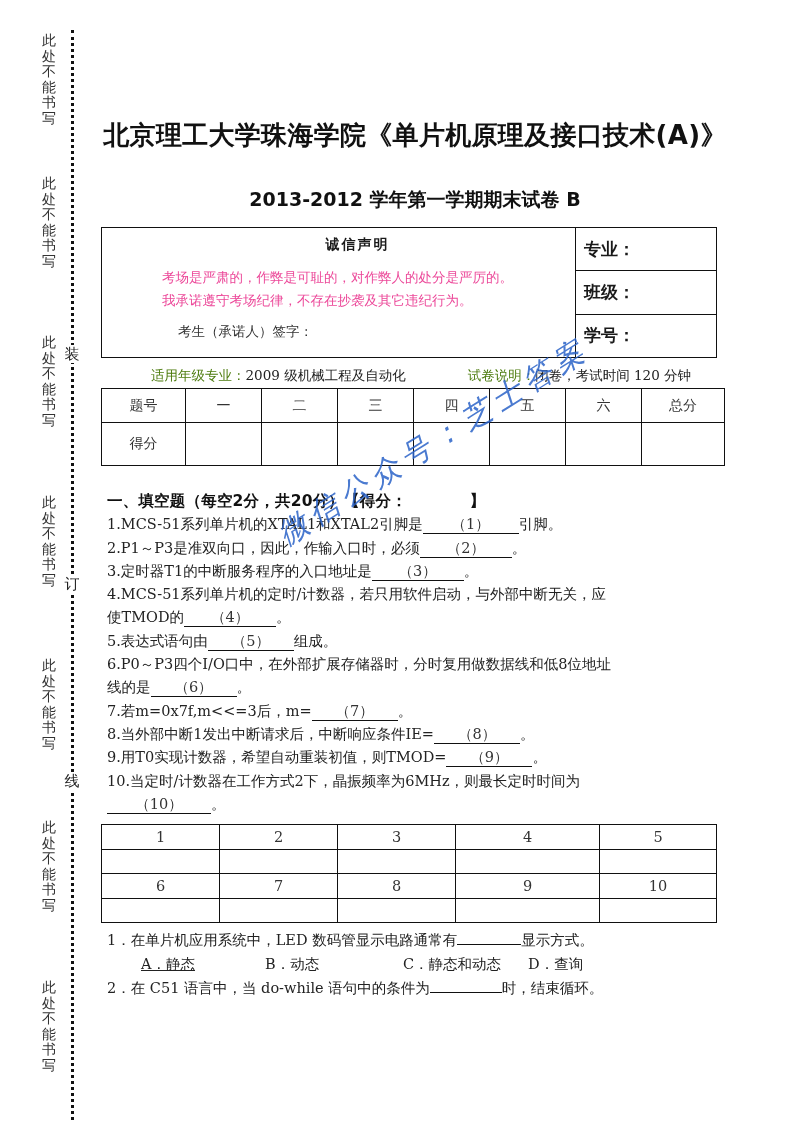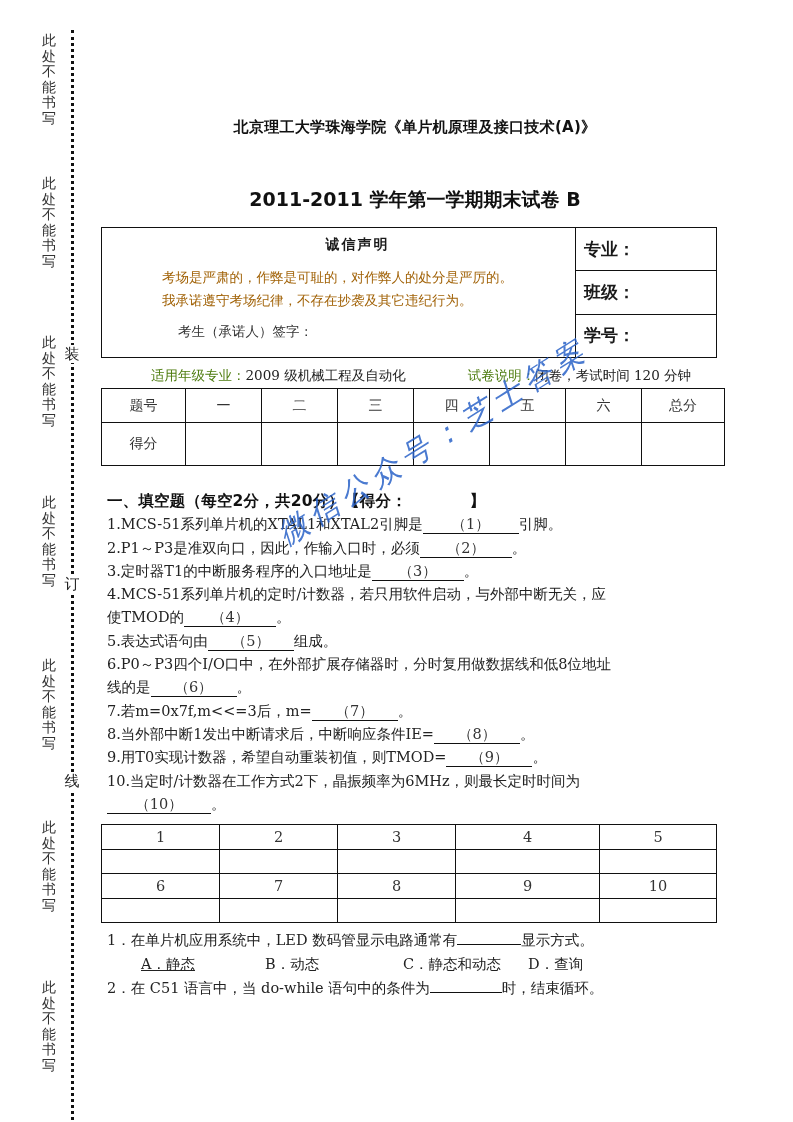--- a/index.html
+++ b/index.html
@@ -20,40 +20,40 @@
     .bind-char {
       position: absolute; left: 63px; width: 18px; background: #fff;
       font-size: 15px; line-height: 18px; text-align: center; color: #222;
       font-family: "DejaVu Sans", sans-serif;
     }
 
     
     .title1 {
       position: absolute; left: 100px; width: 630px; top: 118px;
       font-family: "DejaVu Sans", sans-serif; font-weight: bold;
-      font-size: 15px; text-align: center; letter-spacing: 0.3px; color: #111;
+      font-size: 26px; text-align: center; letter-spacing: 0.3px; color: #111;
     }
     .title2 {
       position: absolute; left: 100px; width: 630px; top: 187px;
       font-family: "DejaVu Sans", sans-serif; font-weight: bold;
       font-size: 19px; text-align: center; color: #111;
     }
 
     
     .integrity {
       position: absolute; left: 101px; top: 227px; width: 616px; height: 131px;
       border: 1.5px solid #111; display: flex; padding-left: 38px;
     }
     .integrity-left { width: 436px; border-right: 1.5px solid #111; position: relative; }
     .integrity-heading {
       position: absolute; top: 8px; left: 0; width: 100%; text-align: center;
       font-weight: bold; font-size: 14px; font-family: "DejaVu Sans", sans-serif; letter-spacing: 2px;
     }
     .integrity-text {
-      position: absolute; left: 22px; top: 38px; font-size: 13.5px; line-height: 23px; color: #a16207;
+      position: absolute; left: 22px; top: 38px; font-size: 13.5px; line-height: 23px; color: #ec4899;
     }
     .integrity-sign {
       position: absolute; left: 38px; top: 95px; font-size: 13.5px; color: #333;
     }
     .integrity-right { flex: 1; display: flex; flex-direction: column; }
     .info-row {
       flex: 1; border-bottom: 1.5px solid #111; display: flex; align-items: center;
       padding-left: 8px; font-weight: bold; font-size: 17px; font-family: "DejaVu Sans", sans-serif;
     }
     .info-row:last-child { border-bottom: none; }
@@ -173,21 +173,21 @@
       <div>书</div>
       <div>写</div>
     </div>
 </div>
 <div class="dotted-line"></div>
 <div class="bind-char" style="top:345px;">装</div>
 <div class="bind-char" style="top:575px;">订</div>
 <div class="bind-char" style="top:772px;">线</div>
 
 <div class="title1">北京理工大学珠海学院《单片机原理及接口技术(A)》</div>
-<div class="title2">2011-2011 学年第一学期期末试卷 B</div>
+<div class="title2">2013-2012 学年第一学期期末试卷 B</div>
 
 <div class="integrity">
   <div class="integrity-left">
     <div class="integrity-heading">诚信声明</div>
     <div class="integrity-text">
       <div>考场是严肃的，作弊是可耻的，对作弊人的处分是严厉的。</div>
       <div>我承诺遵守考场纪律，不存在抄袭及其它违纪行为。</div>
     </div>
     <div class="integrity-sign">考生（承诺人）签字：</div>
   </div>

